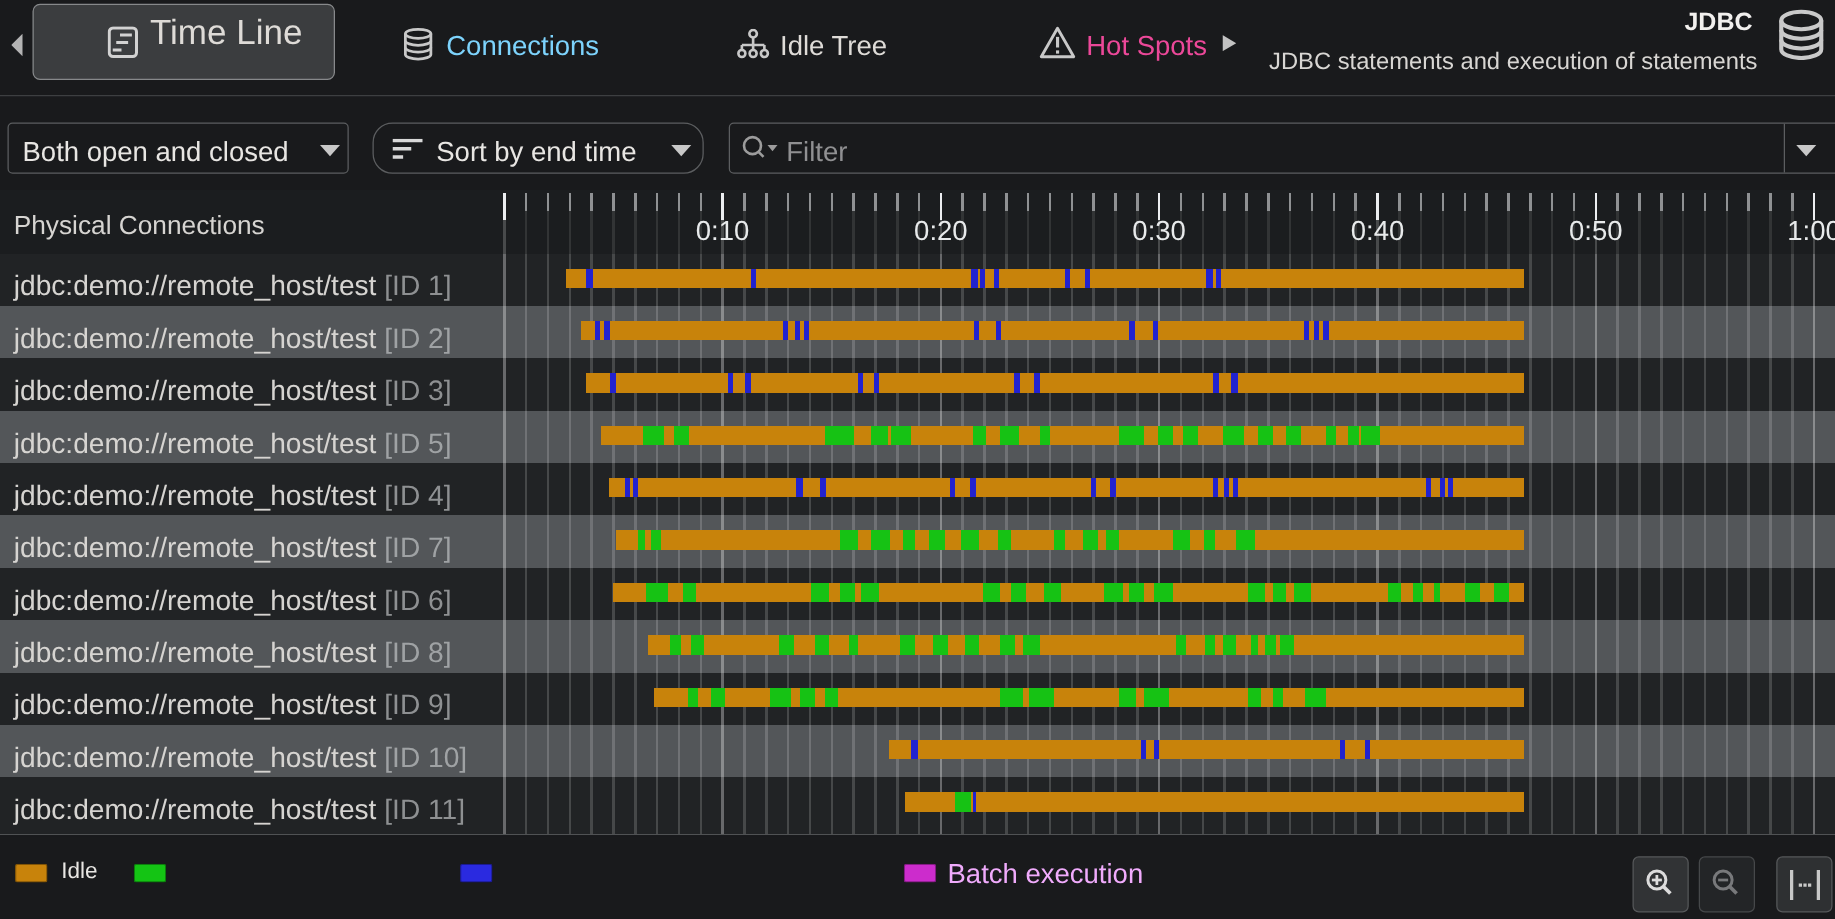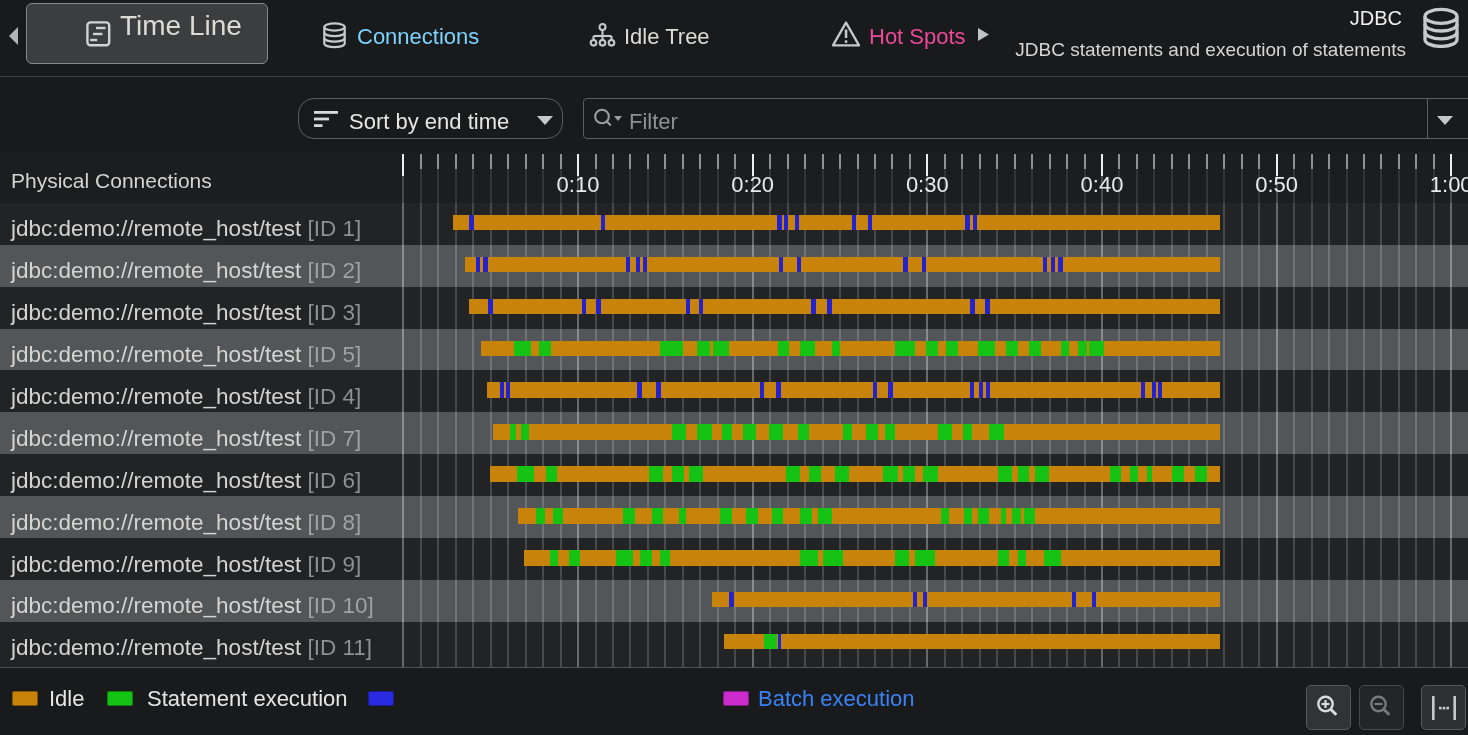--- a/index.html
+++ b/index.html
@@ -47,32 +47,36 @@
   <div class="abs" style="left:624px;top:23.5px;font-size:22px;color:#dedbd7">Idle Tree</div>
   <svg width="30" height="28" viewBox="0 0 30 28" style="position:absolute;left:831px;top:20px">
 <path d="M15 2.6 L28 25.4 H2 Z" fill="none" stroke="#c8c8c8" stroke-width="2.3" stroke-linejoin="round"></path>
 <rect x="13.8" y="9.5" width="2.5" height="8.5" fill="#c8c8c8"></rect>
 <rect x="13.8" y="20.3" width="2.5" height="2.6" fill="#c8c8c8"></rect>
 </svg>
   <div class="abs" style="left:869px;top:23.5px;font-size:22px;color:#ec4899">Hot Spots</div>
   <svg width="11" height="13" viewBox="0 0 11 13" style="position:absolute;left:978px;top:28px">
 <path d="M0 0 L11 6.5 L0 13 Z" fill="#c2c2c2"></path>
 </svg>
-  <div class="abs" style="right:66px;top:7px;font-size:20px;font-weight:normal;color:#f2f0ee">JDBC</div>
+  <div class="abs" style="right:66px;top:7px;font-size:20px;font-weight:bold;color:#f2f0ee">JDBC</div>
   <div class="abs" style="right:62px;top:38.5px;font-size:19px;color:#d8d6d3">JDBC statements and execution of statements</div>
   <svg width="40" height="41" viewBox="0 0 40 41" style="position:absolute;left:1421px;top:7px">
 <g fill="none" stroke="#c9c9c9" stroke-width="3.3">
 <ellipse cx="20" cy="9.4" rx="16" ry="7"></ellipse>
 <path d="M4 9.4 v23 c0,3.9 7.2,7 16,7 s16,-3.1 16,-7 V9.4"></path>
 <path d="M4 17 c0,3.9 7.2,7 16,7 s16,-3.1 16,-7"></path>
 <path d="M4 24.8 c0,3.9 7.2,7 16,7 s16,-3.1 16,-7"></path>
 </g>
 </svg>
   <div class="abs" style="left:0;top:75.5px;width:1468px;height:1.5px;background:#3d3f41"></div>
 
+  <div class="abs" style="left:6px;top:98px;width:273px;height:41px;border:1px solid #5c5e60;border-radius:4px">
+    <div class="abs" style="left:11px;top:9.5px;font-size:22px;color:#e8e6e3">Both open and closed</div>
+    <div style="position:absolute;left:249px;top:17px;width:0;height:0;border-left:8px solid transparent;border-right:8px solid transparent;border-top:9px solid #c8c8c8"></div>
+  </div>
   <div class="abs" style="left:298px;top:98px;width:265px;height:41px;border:1px solid #5c5e60;border-radius:16px">
     <svg width="25" height="17" viewBox="0 0 25 17" style="position:absolute;left:15px;top:12px">
 <rect x="0" y="0" width="24" height="2.8" fill="#d8d8d8"></rect>
 <rect x="0" y="6.6" width="15" height="2.8" fill="#d8d8d8"></rect>
 <rect x="0" y="13.2" width="8.5" height="2.8" fill="#d8d8d8"></rect>
 </svg>
     <div class="abs" style="left:50px;top:9.5px;font-size:22px;color:#e8e6e3">Sort by end time</div>
     <div style="position:absolute;left:238px;top:17px;width:0;height:0;border-left:8px solid transparent;border-right:8px solid transparent;border-top:9px solid #c8c8c8"></div>
   </div>
   <div class="abs" style="left:583px;top:98px;width:1003px;height:41px;border:1px solid #5c5e60;border-radius:4px">
@@ -447,26 +451,25 @@
 <rect x="1072.0" y="591.9" width="4" height="15.5" fill="#2222cf"></rect>
 <rect x="1092.0" y="591.9" width="4" height="15.5" fill="#2222cf"></rect>
 <rect x="724.0" y="633.8" width="495.5" height="15.5" fill="#c8830b"></rect>
 <rect x="764.0" y="633.8" width="13" height="15.5" fill="#16c214"></rect>
 <rect x="778.0" y="633.8" width="3" height="15.5" fill="#2222cf"></rect>
 <rect x="0" y="667.2" width="1468" height="2" fill="#505254"></rect>
 </svg>
 
   <div class="abs" style="left:0;top:668.8px;width:1468px;height:66.2px;background:#191a1c"></div>
   <div class="abs" style="left:11.6px;top:691px;width:26px;height:15px;background:#c8830b;border:1px solid rgba(0,0,0,.35);border-radius:2px"></div>
-  <div class="abs" style="left:49px;top:685.5px;font-size:22px;color:#e8e6e3">Idle</div>
+  <div class="abs" style="left:49px;top:685.5px;font-size:18px;color:#e8e6e3">Idle</div>
   <div class="abs" style="left:107.4px;top:691px;width:26px;height:15px;background:#14c414;border:1px solid rgba(0,0,0,.35);border-radius:2px"></div>
-  <div class="abs" style="left:147px;top:685.5px;font-size:22px;color:#e8e6e3">Statement execution</div>
   <div class="abs" style="left:368px;top:691px;width:26px;height:15px;background:#2a2ae0;border:1px solid rgba(0,0,0,.35);border-radius:2px"></div>
   <div class="abs" style="left:722.9px;top:691px;width:26px;height:15px;background:#cc2ccc;border:1px solid rgba(0,0,0,.35);border-radius:2px"></div>
-  <div class="abs" style="left:758px;top:685.5px;font-size:22px;color:#3b82f6">Batch execution</div>
+  <div class="abs" style="left:758px;top:685.5px;font-size:22px;color:#f0abfc">Batch execution</div>
 
   <div class="abs" style="left:1306px;top:685px;width:45px;height:45px;background:#313335;border:1.5px solid #56585a;border-radius:5px">
       <svg width="26" height="26" viewBox="0 0 26 26" style="position:absolute;left:9px;top:9px">
 <circle cx="9.5" cy="9" r="7.2" fill="none" stroke="#dcdcdc" stroke-width="2.4"></circle>
 <rect x="5.5" y="7.9" width="8" height="2.2" fill="#dcdcdc"></rect>
 <rect x="8.4" y="5" width="2.2" height="8" fill="#dcdcdc"></rect>
 <path d="M14.7 14.2 l5.6 5.6" stroke="#dcdcdc" stroke-width="3"></path>
 </svg>
     </div>
   <div class="abs" style="left:1359px;top:685px;width:45px;height:45px;background:#232527;border:1.5px solid #46484a;border-radius:5px">

